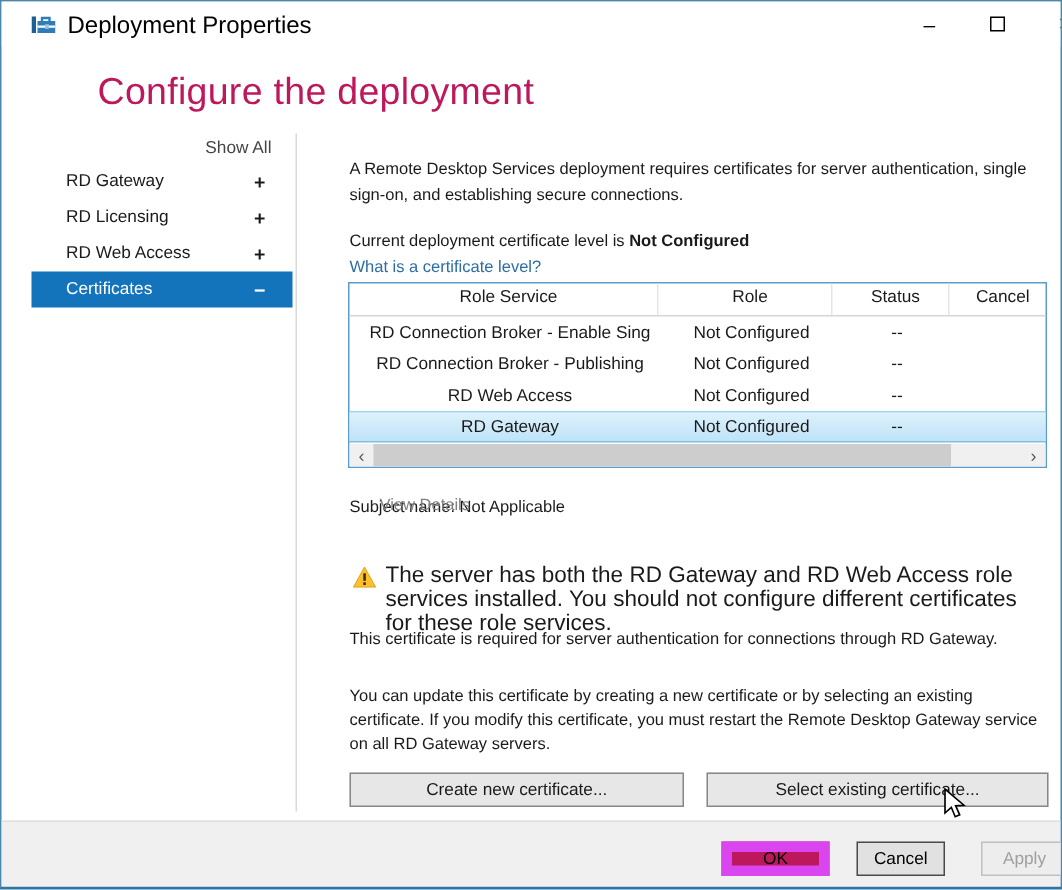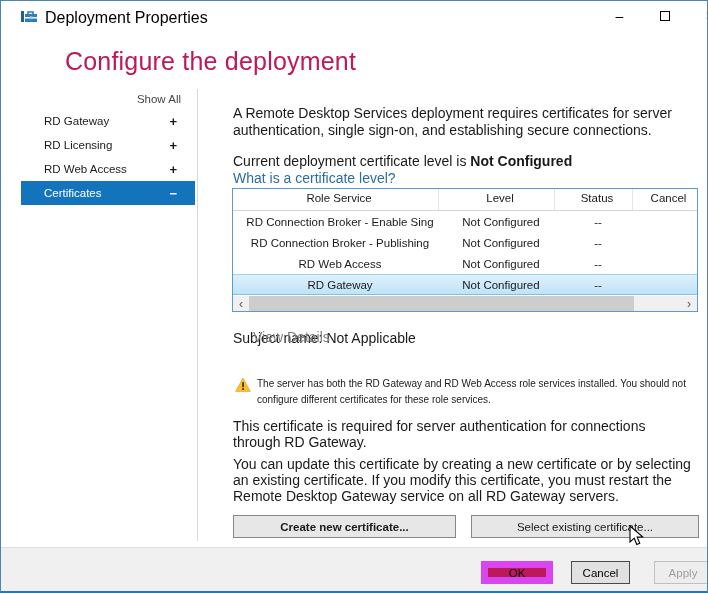--- a/index.html
+++ b/index.html
@@ -29,21 +29,21 @@
   .show-all { position:absolute; left:20px; top:92px; width:160px; text-align:right;
               font-size:11.5px; color:#444; cursor:pointer; }
   .sidebar { position:absolute; left:20px; top:108px; width:174px; }
   .side-item { height:24px; display:flex; align-items:center; font-size:11.5px; color:#1a1a1a; cursor:pointer; }
   .side-item .lbl { padding-left:23px; flex:1; }
   .side-item .tog { padding-right:18px; font-weight:bold; font-size:13px; }
   .side-item.selected { background:#1374bc; color:#fff; }
   .v-divider { position:absolute; left:196px; top:88px; width:1px; height:452px; background:#d9d9d9; }
 
   
-  .main-block { position:absolute; left:232px; font-size:14px; color:#1a1a1a; line-height:17px; }
+  .main-block { position:absolute; left:232px; font-size:11px; color:#1a1a1a; line-height:17px; }
   .intro { top:104px; width:468px; }
   .level-line { top:152px; width:468px; }
   .level-line b { font-weight:bold; }
   .cert-link { top:169px; width:300px; color:#2d6da3; cursor:pointer; }
 
   
   .rs-table { position:absolute; left:231px; top:187px; width:466px; height:124px;
               border:1px solid #5c9ccc; background:#fff;text-align:center; }
   .t-header { display:flex; height:22px; border-bottom:1px solid #d5d5d5; }
   .t-hcell { font-size:11.5px; color:#1a1a1a; padding:3px 0 0 7px; border-right:1px solid #e5e5e5; }
@@ -59,30 +59,30 @@
   .sc-arrow { width:16px; height:15px; font-size:12px; color:#555; display:flex;
               align-items:center; justify-content:center; }
   .sc-track { flex:1; height:15px; position:relative; }
   .sc-thumb { position:absolute; left:0; top:0; width:385px; height:15px; background:#cdcdcd; }
 
   
   .subject { top:329px; width:468px; }
   .view-details { top:328px; width:200px; color:#7f7f7f; cursor:pointer;margin-left:20px; }
   .warn-wrap { position:absolute; left:234px; top:375px; width:466px; display:flex; }
   .warn-icon { width:16px; height:16px; margin:1px 6px 0 0; flex:none; }
-  .warn-text { font-size:10px; color:#1a1a1a; line-height:16px; width:442px; }
+  .warn-text { font-size:15px; color:#1a1a1a; line-height:16px; width:442px; }
   .para-required { top:417px; width:462px; line-height:16px; }
   .para-update { top:455px; width:468px; line-height:16px; }
 
   
   .action-btn { position:absolute; top:514px; height:23px; background:#e7e7e7;
                 border:1px solid #878787; font-size:11.5px; color:#1a1a1a;
                 display:flex; align-items:center; justify-content:center;
                 font-family:"Liberation Sans", sans-serif; cursor:pointer; }
-  .btn-create { left:232px; width:223px;font-weight:bold; }
+  .btn-create { left:232px; width:223px; }
   .btn-select { left:470px; width:228px; }
 
   .cursor-svg { position:absolute; left:626px; top:524px; width:18px; height:22px; pointer-events:none; }
 
   
   .footer { position:absolute; left:0; top:546px; width:100%; height:45px;
             background:#f0f0f0; border-top:1px solid #dfdfdf; }
   .f-btn { position:absolute; top:13px; height:23px; font-size:11.5px;
            font-family:"Liberation Sans", sans-serif; display:flex;
            align-items:center; justify-content:center; cursor:pointer; }
@@ -140,21 +140,21 @@
 
   <div class="main-block intro">A Remote Desktop Services deployment requires certificates for server authentication, single sign-on, and establishing secure connections.</div>
   <div class="main-block level-line">
     <span>Current deployment certificate level is </span><b>Not Configured</b>
   </div>
   <div class="main-block cert-link">What is a certificate level?</div>
 
   <div class="rs-table">
     <div class="t-header">
       <div class="t-hcell c-role">Role Service</div>
-      <div class="t-hcell c-level">Level</div>
+      <div class="t-hcell c-level">Role</div>
       <div class="t-hcell c-status">Status</div>
       <div class="t-hcell c-state">Cancel</div>
     </div>
     <div class="t-row">
       <div class="t-cell c-role">RD Connection Broker - Enable Sing</div>
       <div class="t-cell c-level">Not Configured</div>
       <div class="t-cell c-status">--</div>
       <div class="t-cell c-state"></div>
     </div>
     <div class="t-row">

